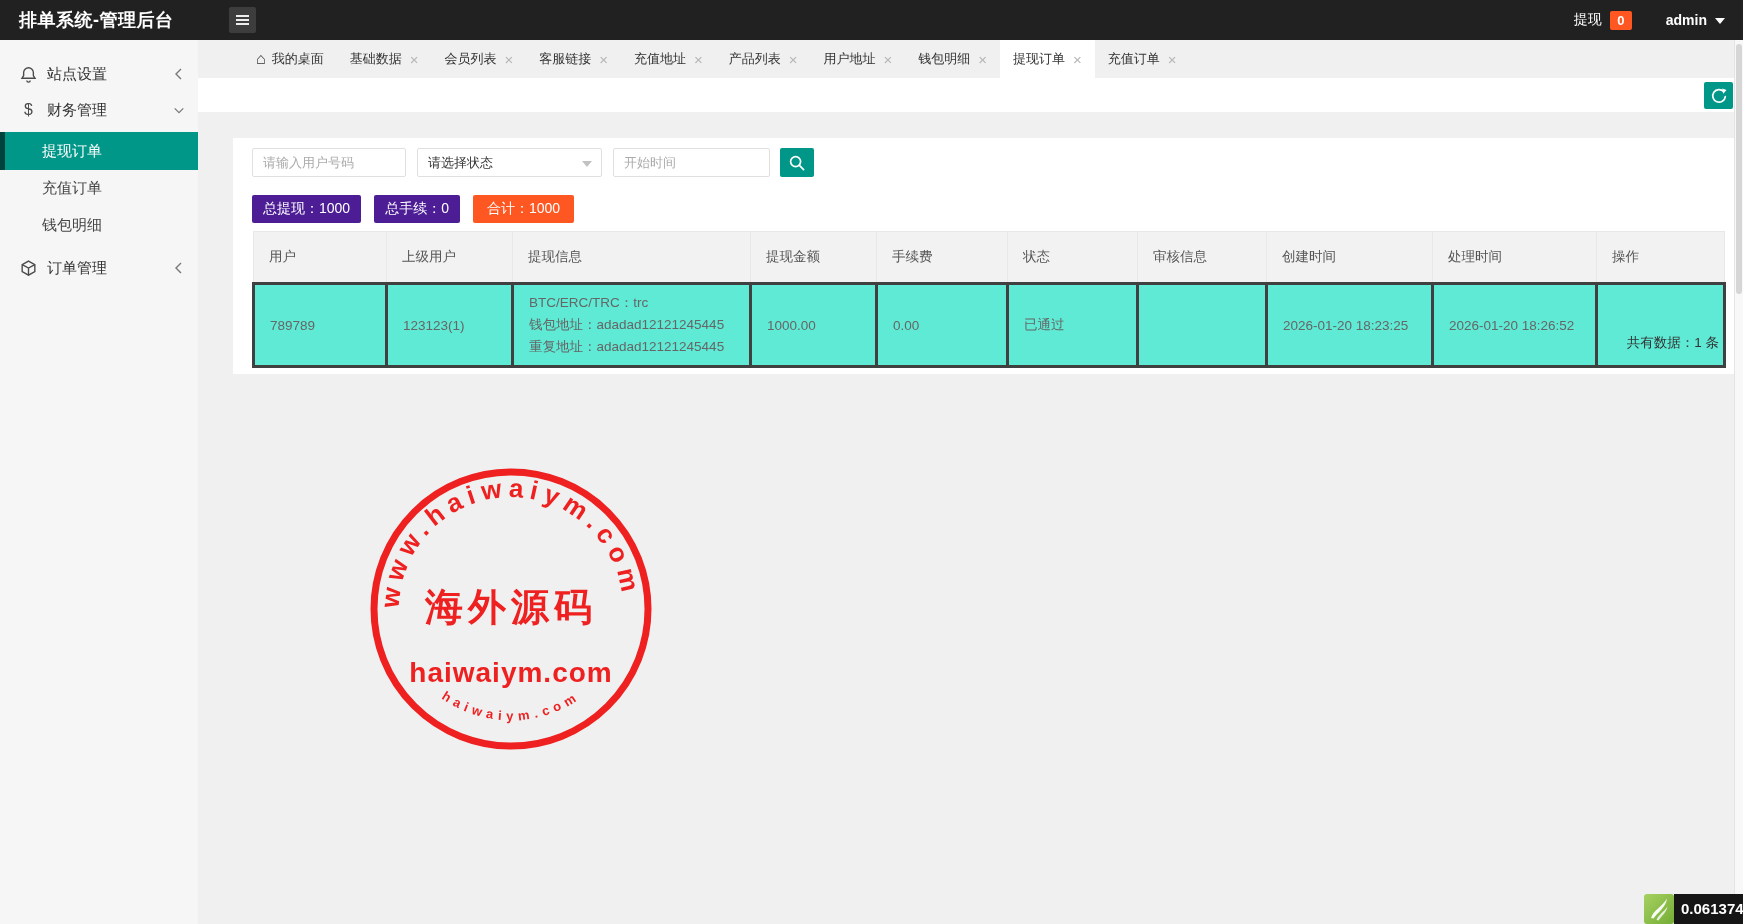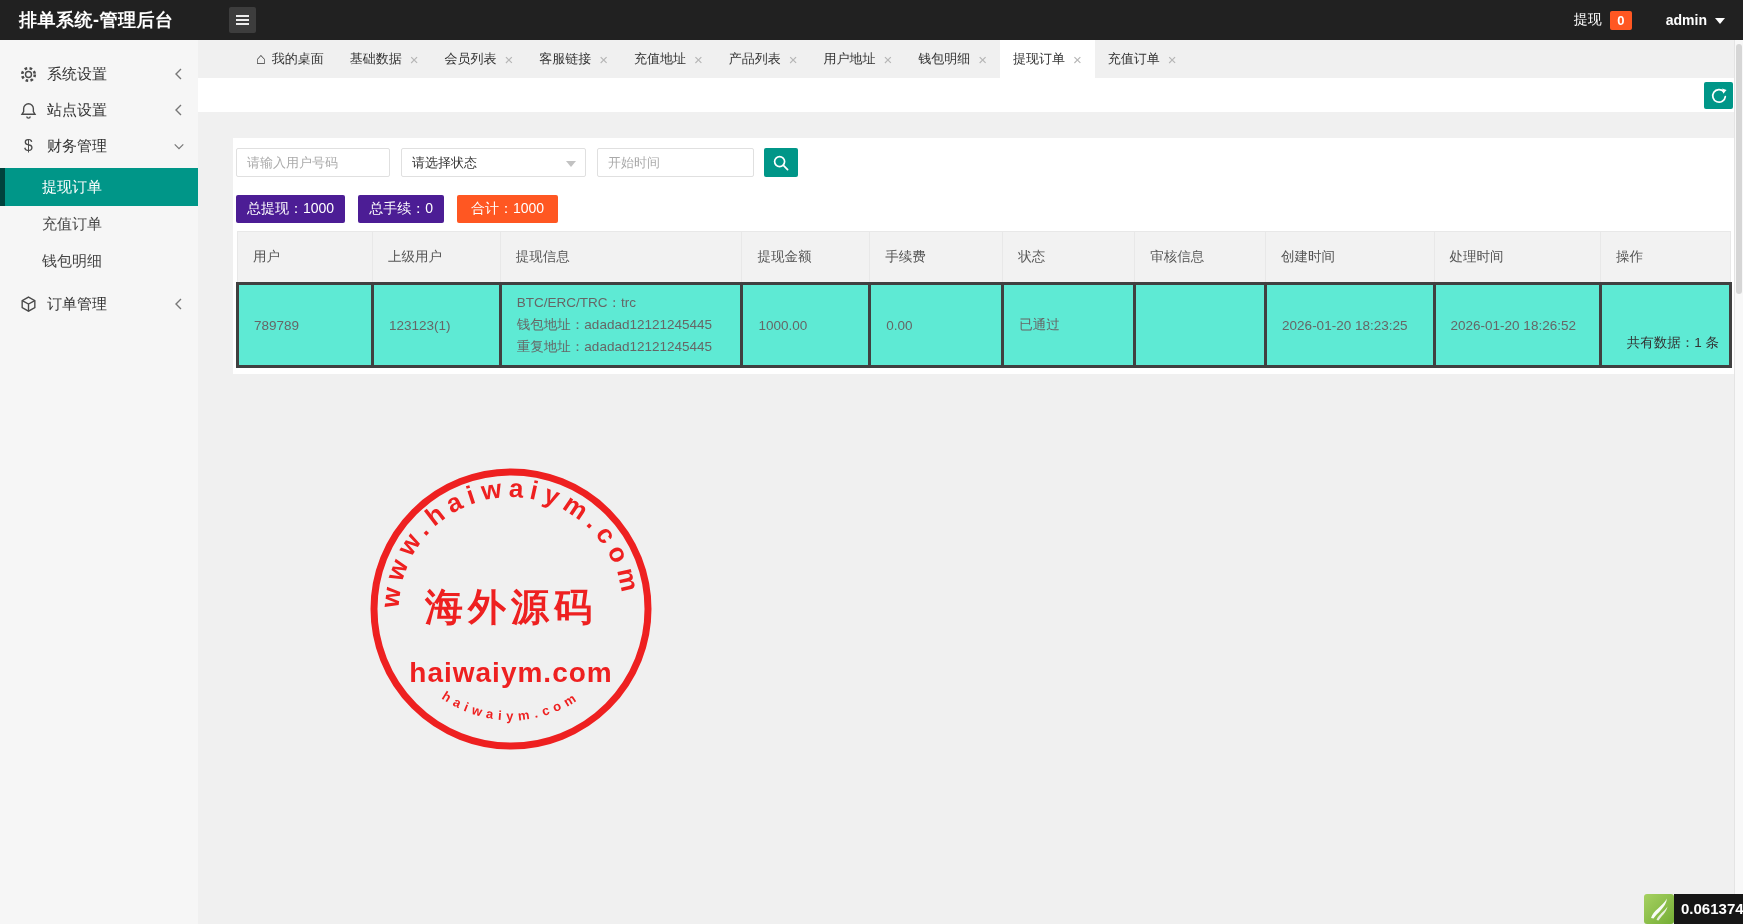--- a/index.html
+++ b/index.html
@@ -37,21 +37,21 @@
   .home-ic::before{content:'⌂';font-size:16px;margin-right:6px;color:#333;}
   .tab-x{margin-left:8px;color:#b5b5b5;font-size:15px;line-height:1;cursor:pointer;}
   .tab-x::before{content:'×';}
 
   
   .toolbar{position:absolute;left:198px;right:0;top:78px;height:34px;background:#fff;z-index:9;}
   .refresh-btn{position:absolute;right:10px;top:4px;width:29px;height:27px;background:#009688;border:none;border-radius:2px;
                cursor:pointer;display:flex;align-items:center;justify-content:center;}
 
   
-  .panel{position:absolute;left:233px;right:8px;top:138px;height:236px;background:#fff;padding:0 3px;box-sizing:border-box;z-index:5;}
+  .panel{position:absolute;left:233px;right:8px;top:138px;height:236px;background:#fff;padding:0 19px;box-sizing:border-box;z-index:5;}
   .filters{display:flex;align-items:center;padding-top:10px;}
   .f-input{height:29px;border:1px solid #e0e0e0;border-radius:2px;padding:0 10px;font-size:13px;color:#333;box-sizing:border-box;outline:none;}
   .f-input::placeholder{color:#aaa;}
   .f-user{width:154px;}
   .f-time{width:157px;margin-left:11px;}
   .f-select{width:185px;height:29px;border:1px solid #e0e0e0;border-radius:2px;margin-left:11px;position:relative;
             display:flex;align-items:center;padding:0 10px;font-size:13px;color:#333;cursor:pointer;box-sizing:border-box;background:#fff;}
   .sel-caret{position:absolute;right:9px;top:12px;width:0;height:0;border:5px solid transparent;border-top:6px solid #c2c2c2;}
   .search-btn{width:34px;height:29px;background:#009688;border:none;border-radius:2px;margin-left:10px;cursor:pointer;
               display:flex;align-items:center;justify-content:center;}
@@ -100,34 +100,20 @@
         <span class="tb-badge">0</span>
       </div>
       <div class="tb-user">
         <span>admin</span>
         <span class="caret-down"></span>
       </div>
     </div>
   </div>
 
   <div class="sidebar">
-    <div class="side-item">
-      <span class="s-icon">
-        <svg width="19" height="19" viewBox="0 0 19 19">
-            <circle cx="9.5" cy="9.5" r="6.3" fill="none" stroke="#4a4a4a" stroke-width="2.6" stroke-dasharray="2.6 2.4"></circle>
-            <circle cx="9.5" cy="9.5" r="3" fill="none" stroke="#4a4a4a" stroke-width="1.4"></circle>
-          </svg>
-      </span>
-      <span class="s-label">系统设置</span>
-      <span class="chev">
-        <svg width="11" height="14" viewBox="0 0 11 14">
-            <polyline points="8,2 3,7 8,12" fill="none" stroke="#777" stroke-width="1.4"></polyline>
-          </svg>
-      </span>
-    </div>
     <div class="side-item">
       <span class="s-icon">
         <svg width="19" height="19" viewBox="0 0 18 18">
             <path d="M9 2.6 a4.6 4.6 0 0 1 4.6 4.6 v2.8 l1.6 2.6 h-12.4 l1.6 -2.6 v-2.8 A4.6 4.6 0 0 1 9 2.6 Z" fill="none" stroke="#4a4a4a" stroke-width="1.3"></path>
             <path d="M7.4 14.6 a1.6 1.6 0 0 0 3.2 0" fill="none" stroke="#4a4a4a" stroke-width="1.3"></path>
           </svg>
       </span>
       <span class="s-label">站点设置</span>
       <span class="chev">
         <svg width="11" height="14" viewBox="0 0 11 14">

